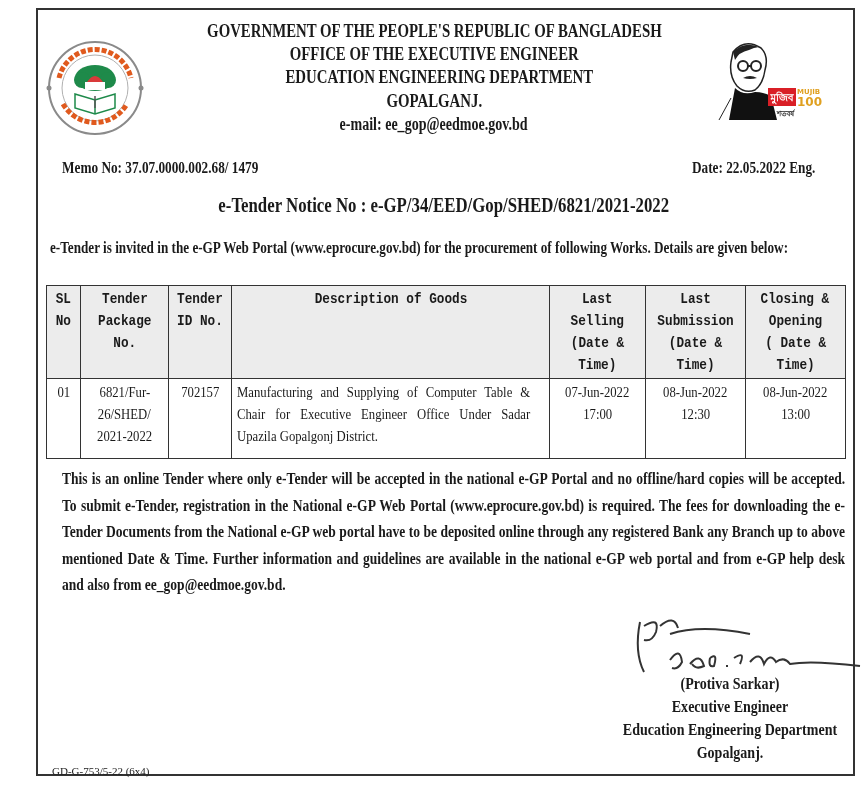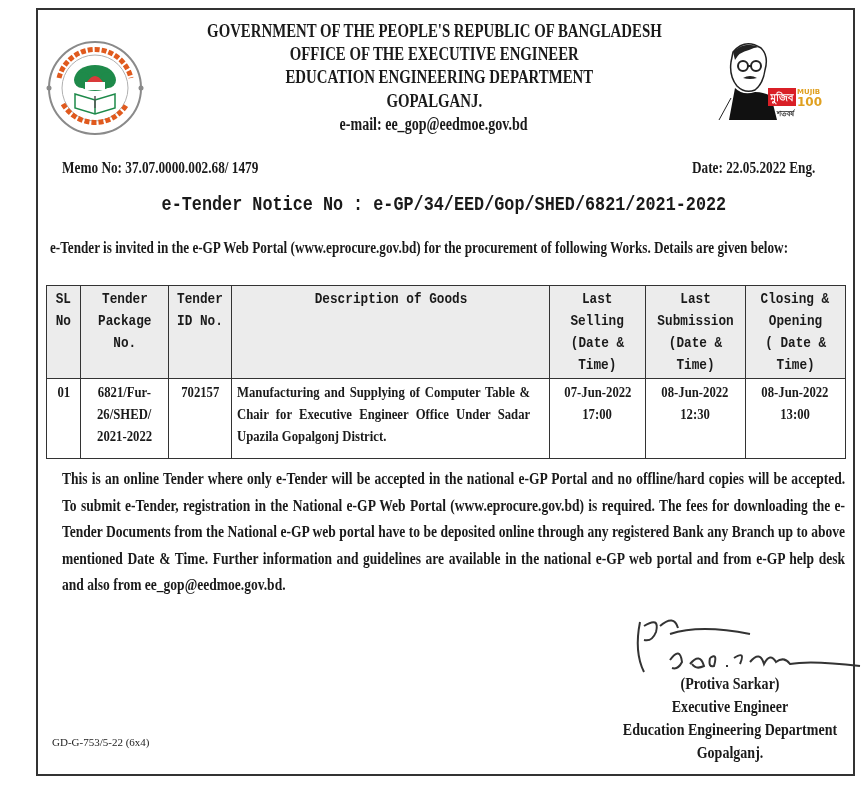--- a/index.html
+++ b/index.html
@@ -10,37 +10,37 @@
   .cond { display:inline-block; transform-origin:left center; white-space:nowrap; font-weight:bold; }
   .line { position:absolute; white-space:nowrap; }
   .center { left:0; right:0; text-align:center; }
   .hdr { font-size:19px;text-align:center; }
   .hdr .cond, .center .cond { transform-origin:center center; }
   .logo-left { position:absolute; left:45px; top:38px; width:100px; height:100px; }
   .logo-right { position:absolute; left:705px; top:40px; width:120px; height:85px; }
 
   table.tender { position:absolute; left:46px; top:285px; width:800px; border-collapse:collapse;
                  font-size:15.5px; }
-  table.tender th, table.tender td { border:1.5px solid #333; font-weight:bold; vertical-align:top;
+  table.tender th, table.tender td { border:1.5px solid #333; font-weight:normal; vertical-align:top;
                  text-align:center; padding:2px 3px; line-height:22px; }
   table.tender th { background:#ececec; font-weight:bold;font-family:Liberation Mono, monospace; }
   table.tender td.desc { text-align:justify; text-align-last:left; padding-left:5px; padding-right:19px; }
   .sq { display:inline-block; transform:scaleX(0.82); transform-origin:center; }
   .sql { display:block; transform:scaleX(0.82); transform-origin:left; width:122%; }
 
   .para { position:absolute; left:62px; top:466px; width:955px; font-size:16.5px; font-weight:bold;
           line-height:26.6px; transform:scaleX(0.82); transform-origin:left top; text-align:justify; }
   .para .pl { display:block; text-align-last:justify; white-space:nowrap; }
   .para .pl.last { text-align-last:left; }
 
   .sig { position:absolute; left:620px; top:616px; width:120px; height:56px; }
   .signer { position:absolute; left:600px; top:672px; width:260px; text-align:center;
             font-size:16.5px; font-weight:bold; line-height:23px; }
   .signer div { transform:scaleX(0.85); transform-origin:center; }
-  .footer-code { position:absolute; left:52px; top:736px; font-size:11px; font-family:"Liberation Serif", serif; color:#222; }
+  .footer-code { position:absolute; left:52px; top:765px; font-size:11px; font-family:"Liberation Serif", serif; color:#222; }
 </style>
 </head>
 <body>
 
 <div class="frame"></div>
 
 <svg class="logo-left" viewBox="0 0 100 100">
   <circle cx="50" cy="50" r="46" fill="#fff" stroke="#8a8a8a" stroke-width="2"></circle>
   <circle cx="50" cy="50" r="33" fill="none" stroke="#b0b0b0" stroke-width="1"></circle>
   <circle cx="4" cy="50" r="2.5" fill="#8a8a8a"></circle>
@@ -89,21 +89,21 @@
   <span class="cond" style="transform:scaleX(0.78);">e-mail: ee_gop@eedmoe.gov.bd</span>
 </div>
 
 <div class="line" style="left:62px; top:158px; font-size:17px;">
   <span class="cond" style="transform:scaleX(0.78);">Memo No: 37.07.0000.002.68/ 1479</span>
 </div>
 <div class="line" style="left:650px; top:158px; font-size:17px;margin-left:42px;">
   <span class="cond" style="transform:scaleX(0.78);">Date: 22.05.2022 Eng.</span>
 </div>
 
-<div class="line center" style="top:193px; font-size:21px; padding-left:20px;font-family:Liberation Mono, monospace;">
+<div class="line center" style="top:193px; font-size:21px; padding-left:20px;">
   <span class="cond" style="transform:scaleX(0.8);">e-Tender Notice No : e-GP/34/EED/Gop/SHED/6821/2021-2022</span>
 </div>
 
 <div class="line" style="left:50px; top:238px; font-size:17px;">
   <span class="cond" style="transform:scaleX(0.775); transform-origin:left center;">e-Tender is invited in the e-GP Web Portal (www.eprocure.gov.bd) for the procurement of following Works. Details are given below:</span>
 </div>
 
 <table class="tender">
   <colgroup>
     <col style="width:34px">

